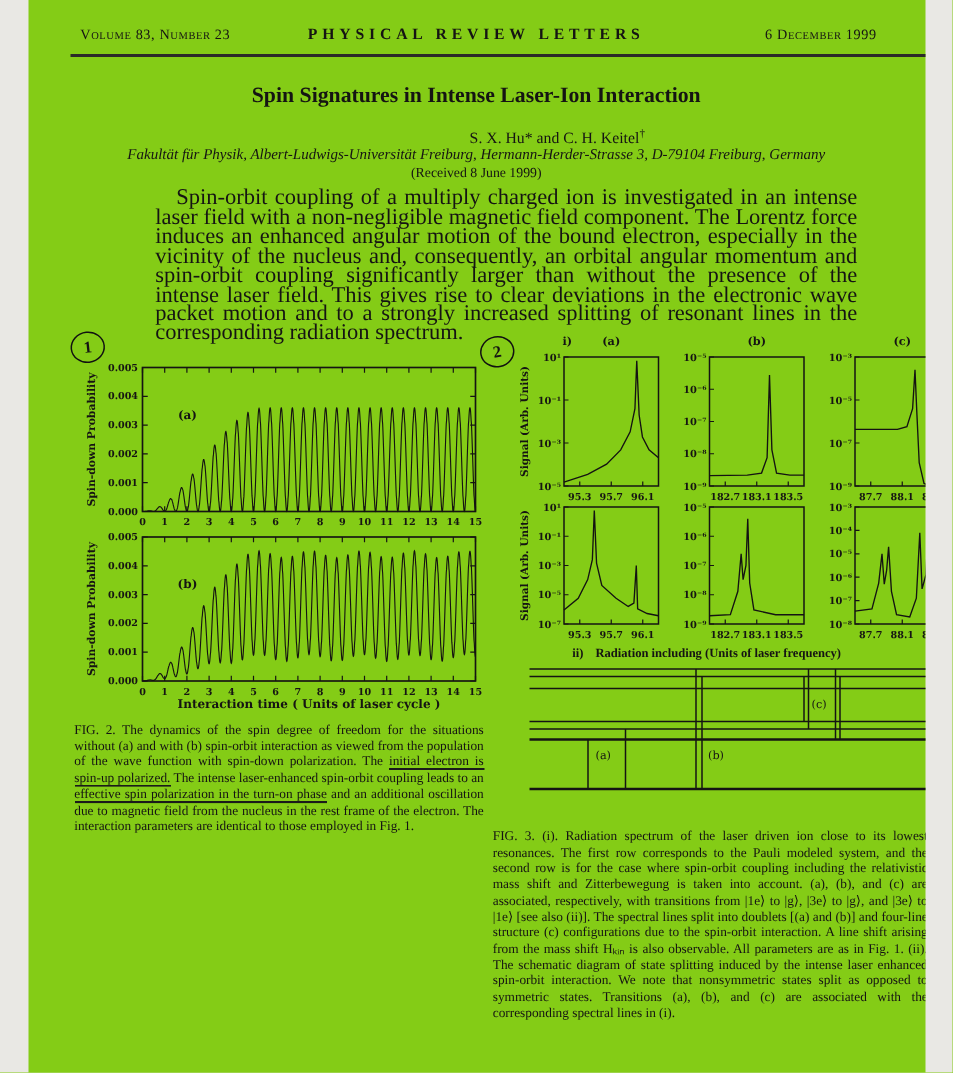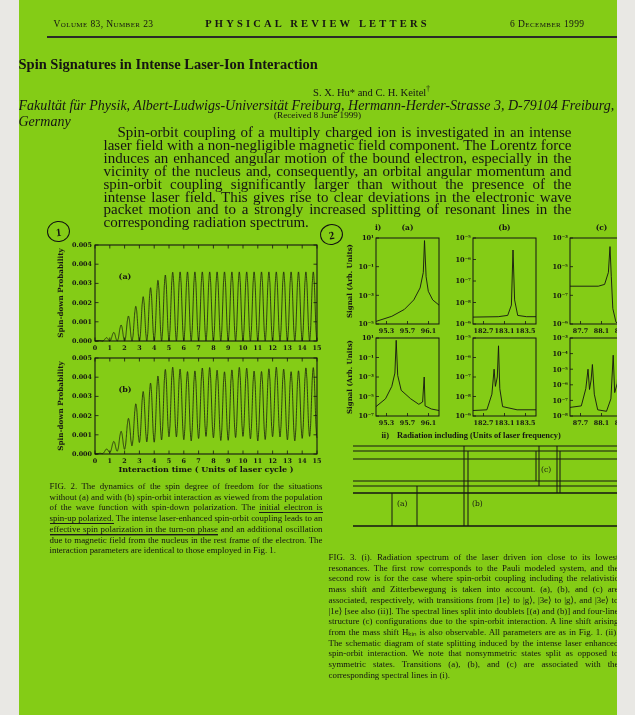--- a/index.html
+++ b/index.html
@@ -2,23 +2,23 @@
 <html><head>
 <meta charset="utf-8">
 <style>
   html,body{margin:0;padding:0;}
   body{background:#e9e8e4;font-family:"Liberation Serif", serif;color:#151413;}
   #page{position:relative;width:598px;height:715px;background:#84cc16;margin:0 auto;overflow:hidden;}
   .hdr-left{position:absolute;top:19px;left:35px;font-size:9.5px;font-variant:small-caps;letter-spacing:.4px;}
   .hdr-center{position:absolute;top:18px;left:0;width:100%;text-align:center;font-size:10.5px;letter-spacing:3.2px;font-weight:bold;}
   .hdr-right{position:absolute;top:19px;right:32px;font-size:9.5px;font-variant:small-caps;letter-spacing:.4px;}
   .hdr-rule{position:absolute;top:36px;left:28px;width:584px;height:2px;background:#2b2a28;}
-  .title{position:absolute;top:56px;left:0;width:100%;text-align:left;font-size:14.5px;font-weight:bold;}
+  .title{position:absolute;top:56px;left:0;width:100%;text-align:center;font-size:14.5px;font-weight:bold;}
   .authors{position:absolute;top:84px;left:11px;width:100%;text-align:center;font-size:10.5px;padding-left:43px;}
-  .affil{position:absolute;top:98px;left:0;width:100%;font-size:14px;font-style:italic;}
+  .affil{position:absolute;top:98px;left:0;width:100%;text-align:center;font-size:10px;font-style:italic;}
   .received{position:absolute;top:110px;left:0;width:100%;text-align:center;font-size:9.2px;}
   .abstract{position:absolute;top:126px;left:85px;width:468px;font-size:15px;line-height:12.9px;text-align:justify;text-indent:14px;}
   .circle-note{position:absolute;width:21px;height:19px;border:1.6px solid #111;border-radius:50%;display:flex;align-items:center;justify-content:center;font-size:11px;font-weight:bold;background:transparent;}
   #circle1{left:28px;top:221px;transform:rotate(-6deg);}
   #circle2{left:301px;top:224px;transform:rotate(-10deg);}
   .figcap{font-size:8.9px;line-height:10.7px;text-align:justify;}
   #fig2cap{position:absolute;left:31px;top:481px;width:273px;}
   #fig3cap{position:absolute;left:310px;top:552px;width:290px;}
   .hand-underline{box-shadow:0 1.4px 0 #1a1a1a;}
   #fig2svg{position:absolute;left:32px;top:240px;}

